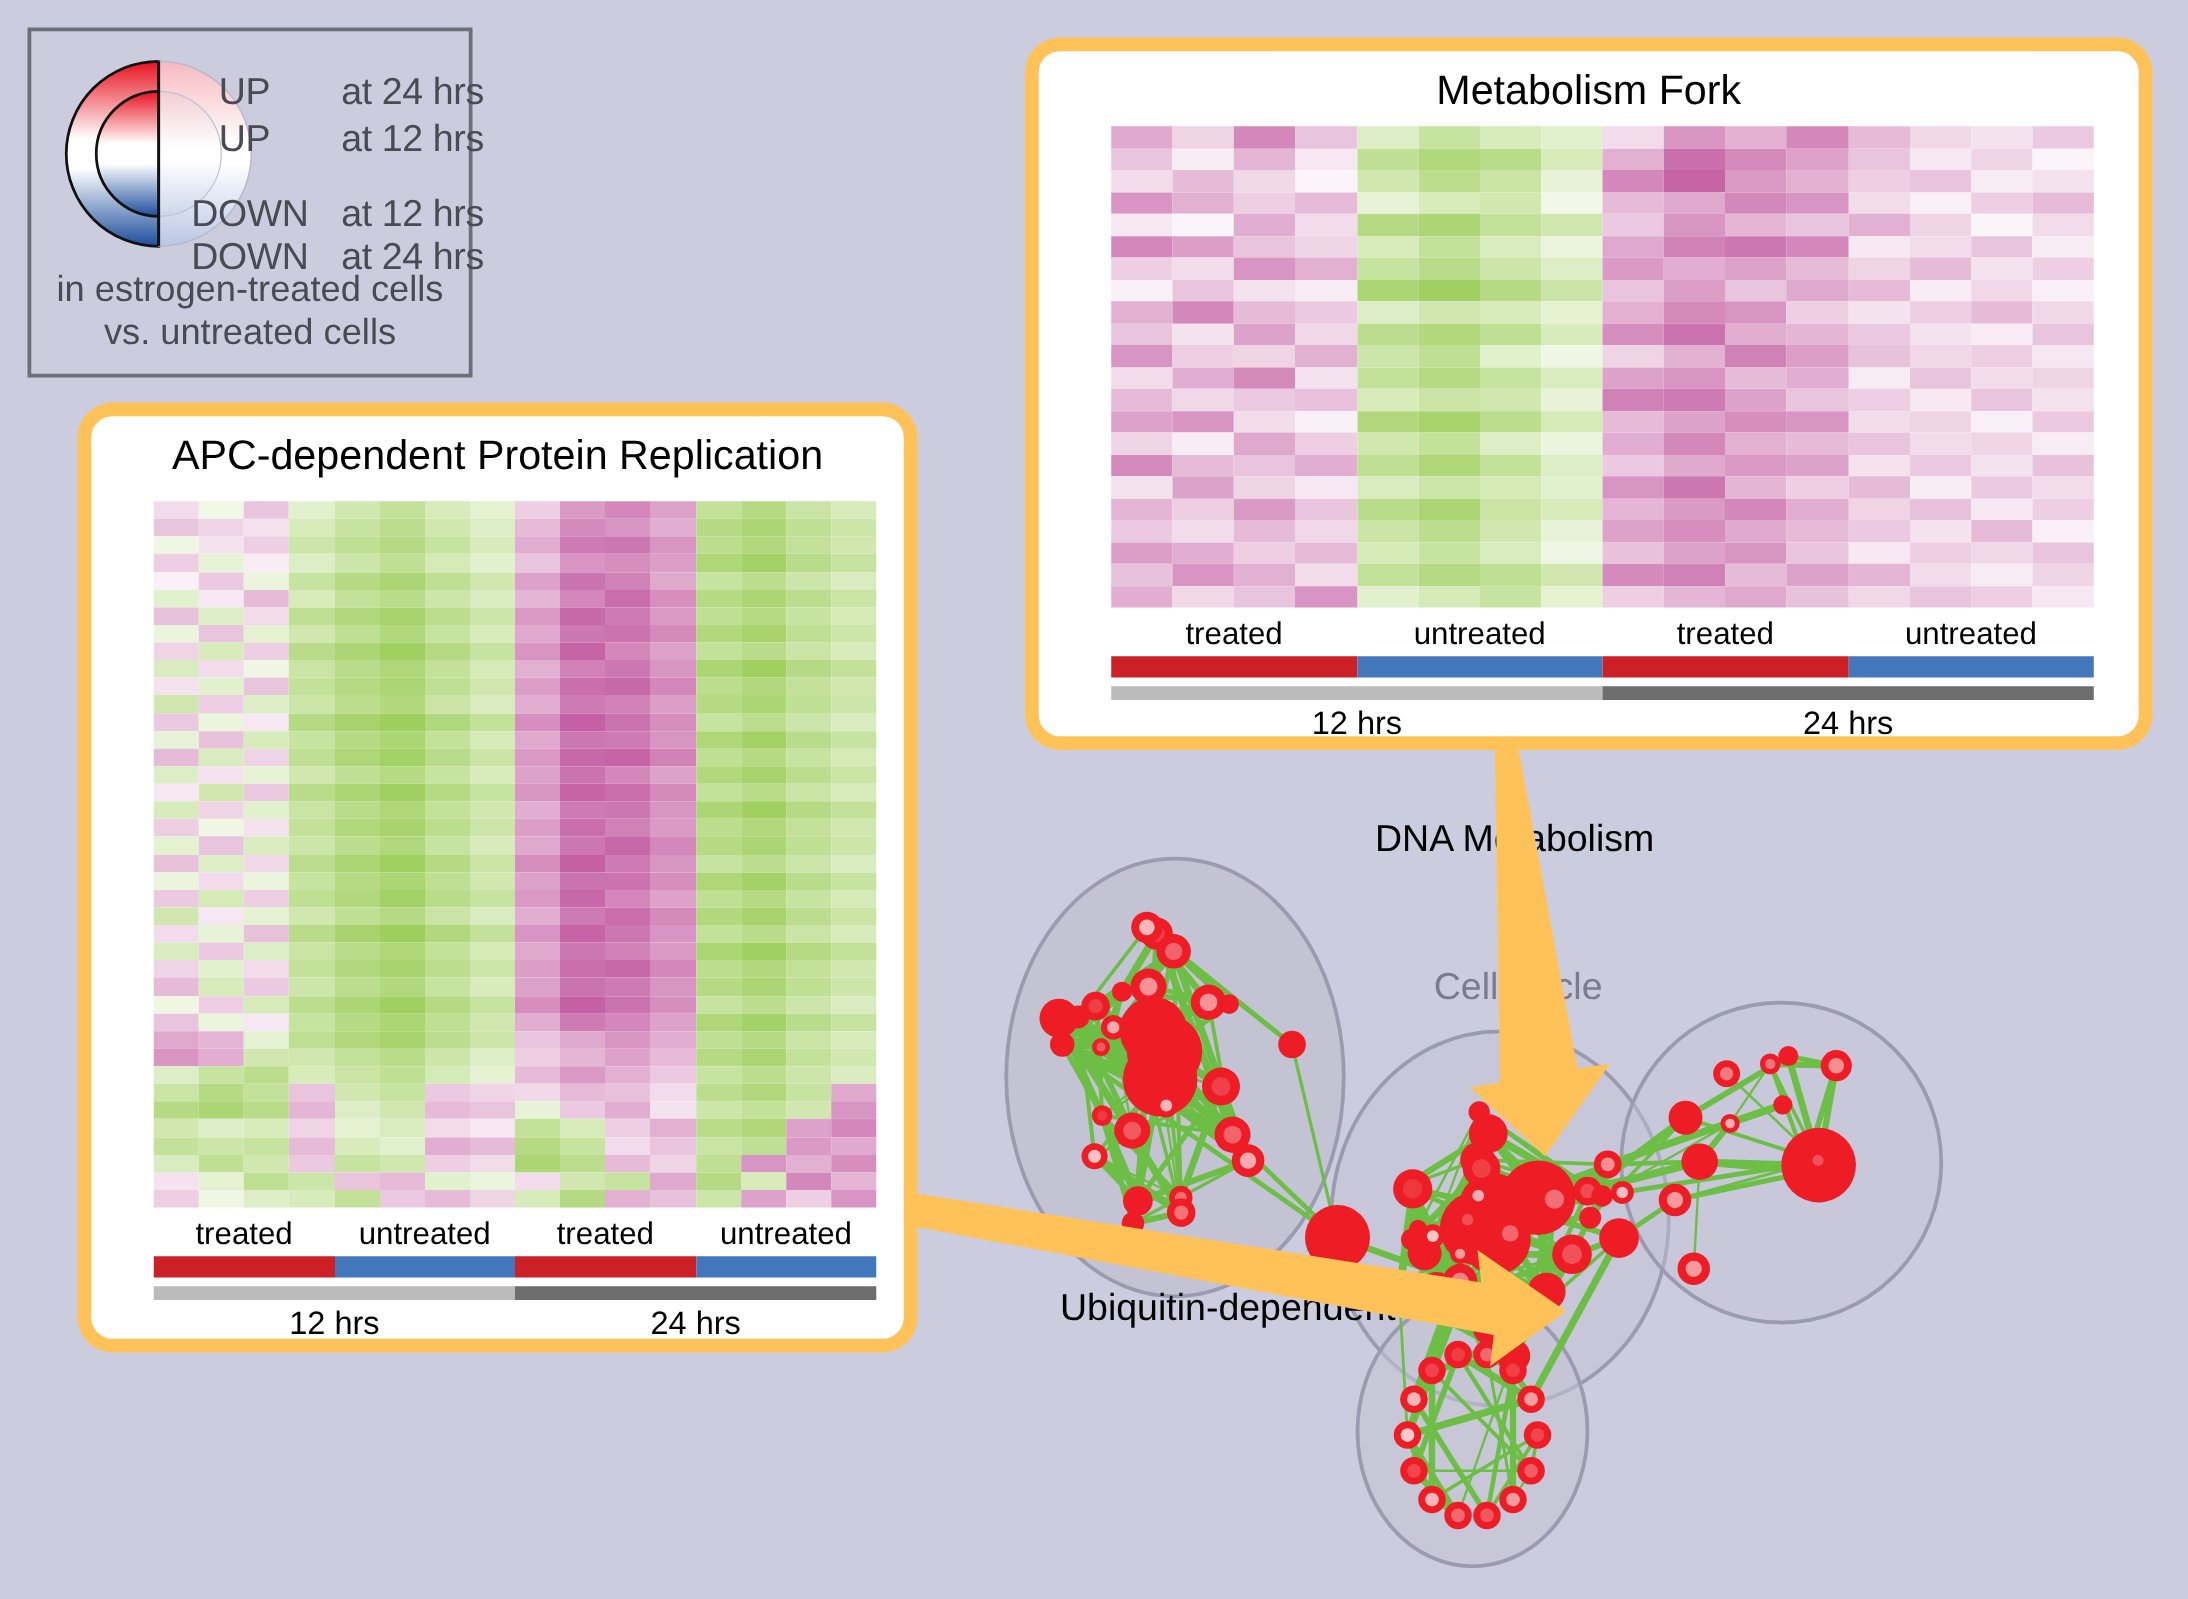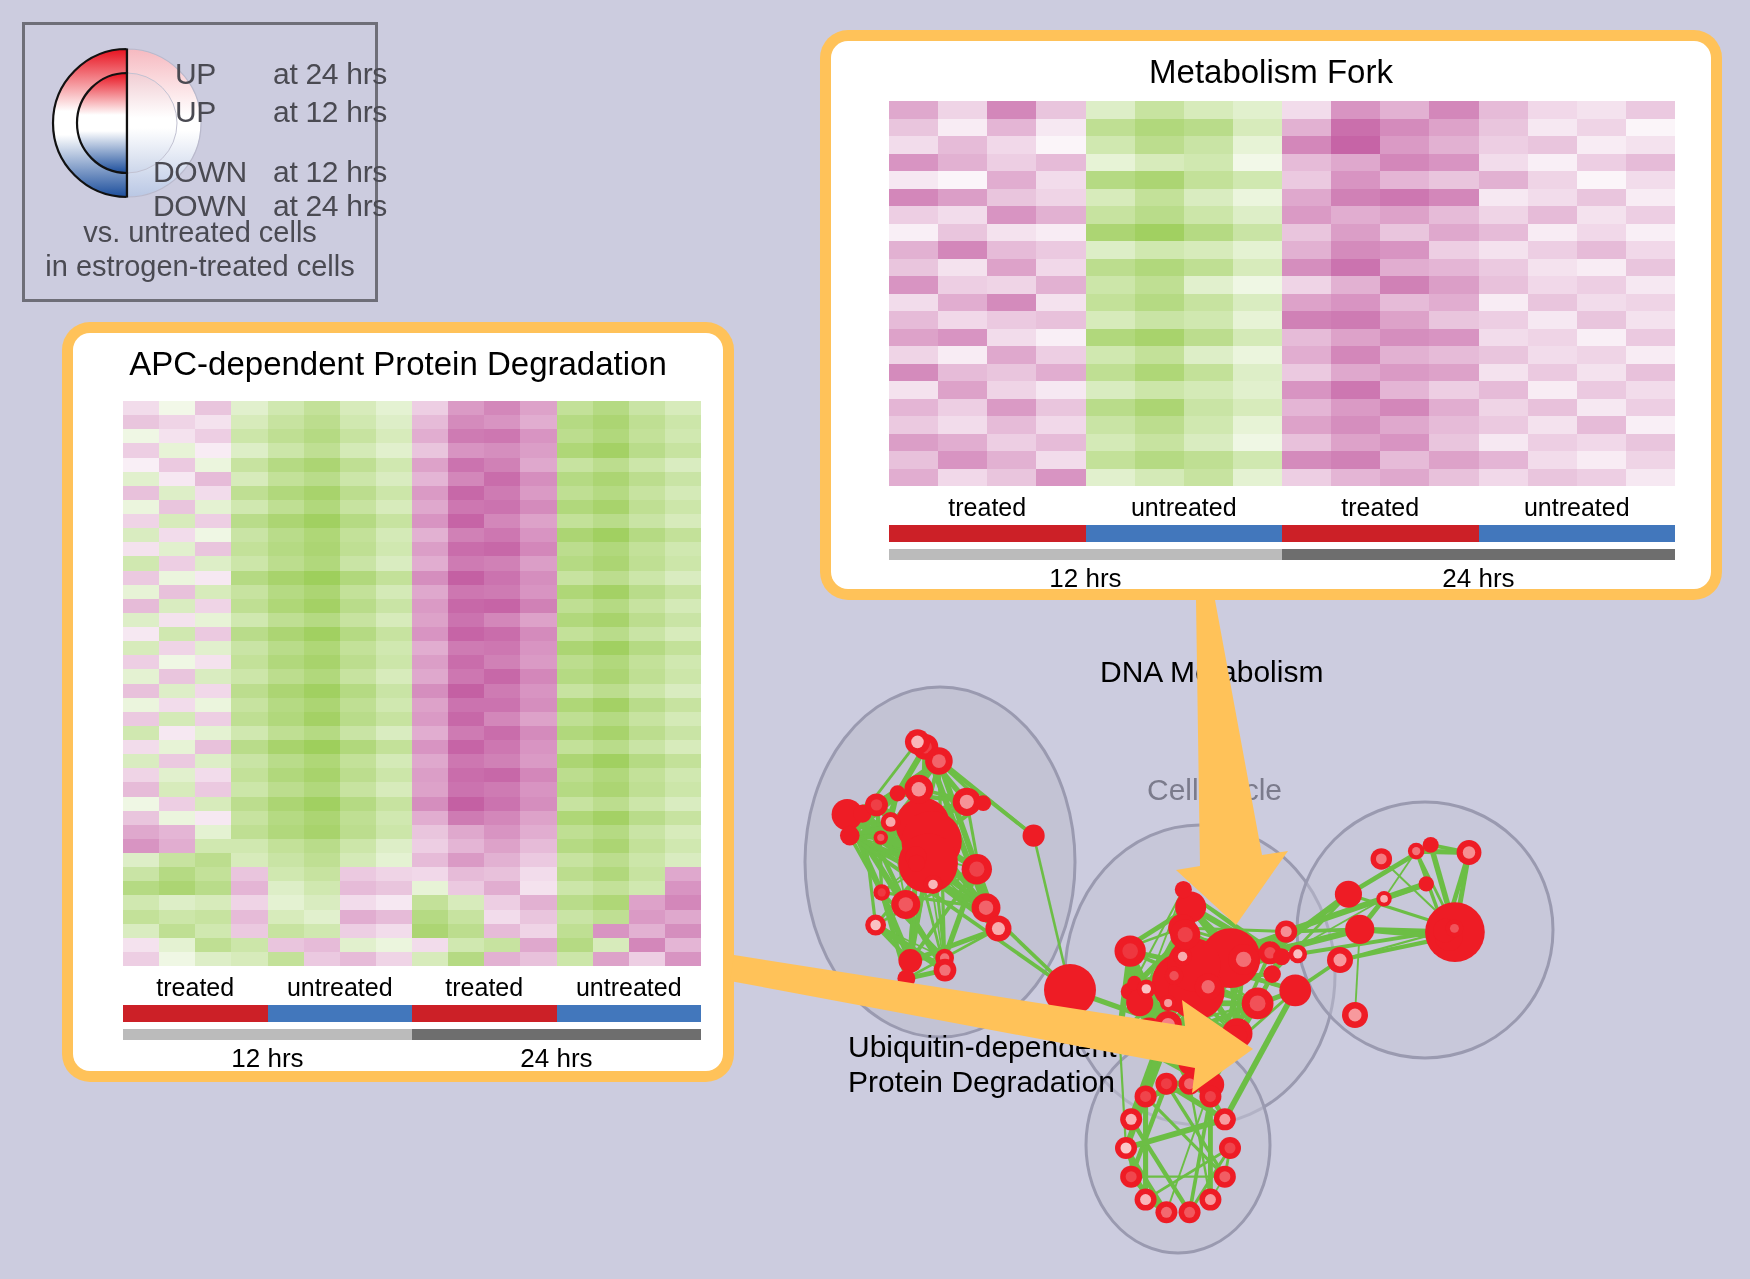--- a/index.html
+++ b/index.html
@@ -150,22 +150,22 @@
     <div class="wheel-label" style="left:150px;top:70px;">UP</div>
     <div class="wheel-label" style="left:248px;top:70px;">at 12 hrs</div>
 
     <div class="wheel-label" style="left:128px;top:130px;">DOWN</div>
     <div class="wheel-label" style="left:248px;top:130px;">at 12 hrs</div>
 
     <div class="wheel-label" style="left:128px;top:164px;">DOWN</div>
     <div class="wheel-label" style="left:248px;top:164px;">at 24 hrs</div>
 
     <div class="wheel-caption">
+      <div>in estrogen-treated cells</div>
       <div>vs. untreated cells</div>
-      <div>in estrogen-treated cells</div>
     </div>
   </div>
 
 
   <div class="panel" id="panel-rf">
     <div class="inner">
       <div class="panel-title">Metabolism Fork</div>
       <div class="heatmap" id="hm-rf" style="grid-template-columns: repeat(16, 1fr); grid-template-rows: repeat(22, 1fr);">
           <div style="background: rgb(223, 168, 205);"></div>
           <div style="background: rgb(239, 212, 230);"></div>
@@ -542,21 +542,21 @@
 
       <div class="timelabels">
         <div class="tl">12 hrs</div>
         <div class="tl">24 hrs</div>
       </div>
     </div>
   </div>
 
   <div class="panel" id="panel-apc">
     <div class="inner">
-      <div class="panel-title">APC-dependent Protein Degradation</div>
+      <div class="panel-title">APC-dependent Protein Replication</div>
       <div class="heatmap" id="hm-apc" style="grid-template-columns: repeat(16, 1fr); grid-template-rows: repeat(40, 1fr);">
           <div style="background: rgb(242, 220, 235);"></div>
           <div style="background: rgb(242, 248, 232);"></div>
           <div style="background: rgb(233, 197, 221);"></div>
           <div style="background: rgb(225, 240, 205);"></div>
           <div style="background: rgb(208, 232, 176);"></div>
           <div style="background: rgb(195, 225, 153);"></div>
           <div style="background: rgb(215, 235, 187);"></div>
           <div style="background: rgb(228, 242, 210);"></div>
           <div style="background: rgb(237, 206, 227);"></div>
@@ -1880,21 +1880,20 @@
             <circle cx="575" cy="415" r="13" fill="#ee1c25"></circle>
             <circle cx="575" cy="415" r="6.5" fill="rgb(247,153,157)"></circle>
           </g>
         </g>
     </svg>
 
     <div class="net-label" id="lbl-dna">DNA Metabolism</div>
     <div class="net-label" id="lbl-cc">Cell Cycle</div>
     <div class="net-label" id="lbl-ubi">
       <div>Ubiquitin-dependent</div>
-      <div>Protein Degradation</div>
     </div>
   </div>
 
   <svg id="arrows" width="1750" height="1279" viewBox="0 0 1750 1279">
 
     <path d="M1196,600 L1215,600 L1262,855 L1288,851 L1236,925 L1176,870 L1200,866 Z" fill="#ffc259"></path>
 
     <path d="M734,955 L1185,1026 L1182,1000 L1253,1049 L1192,1093 L1195,1068 L730,981 Z" fill="#ffc259"></path>
   </svg>
 

